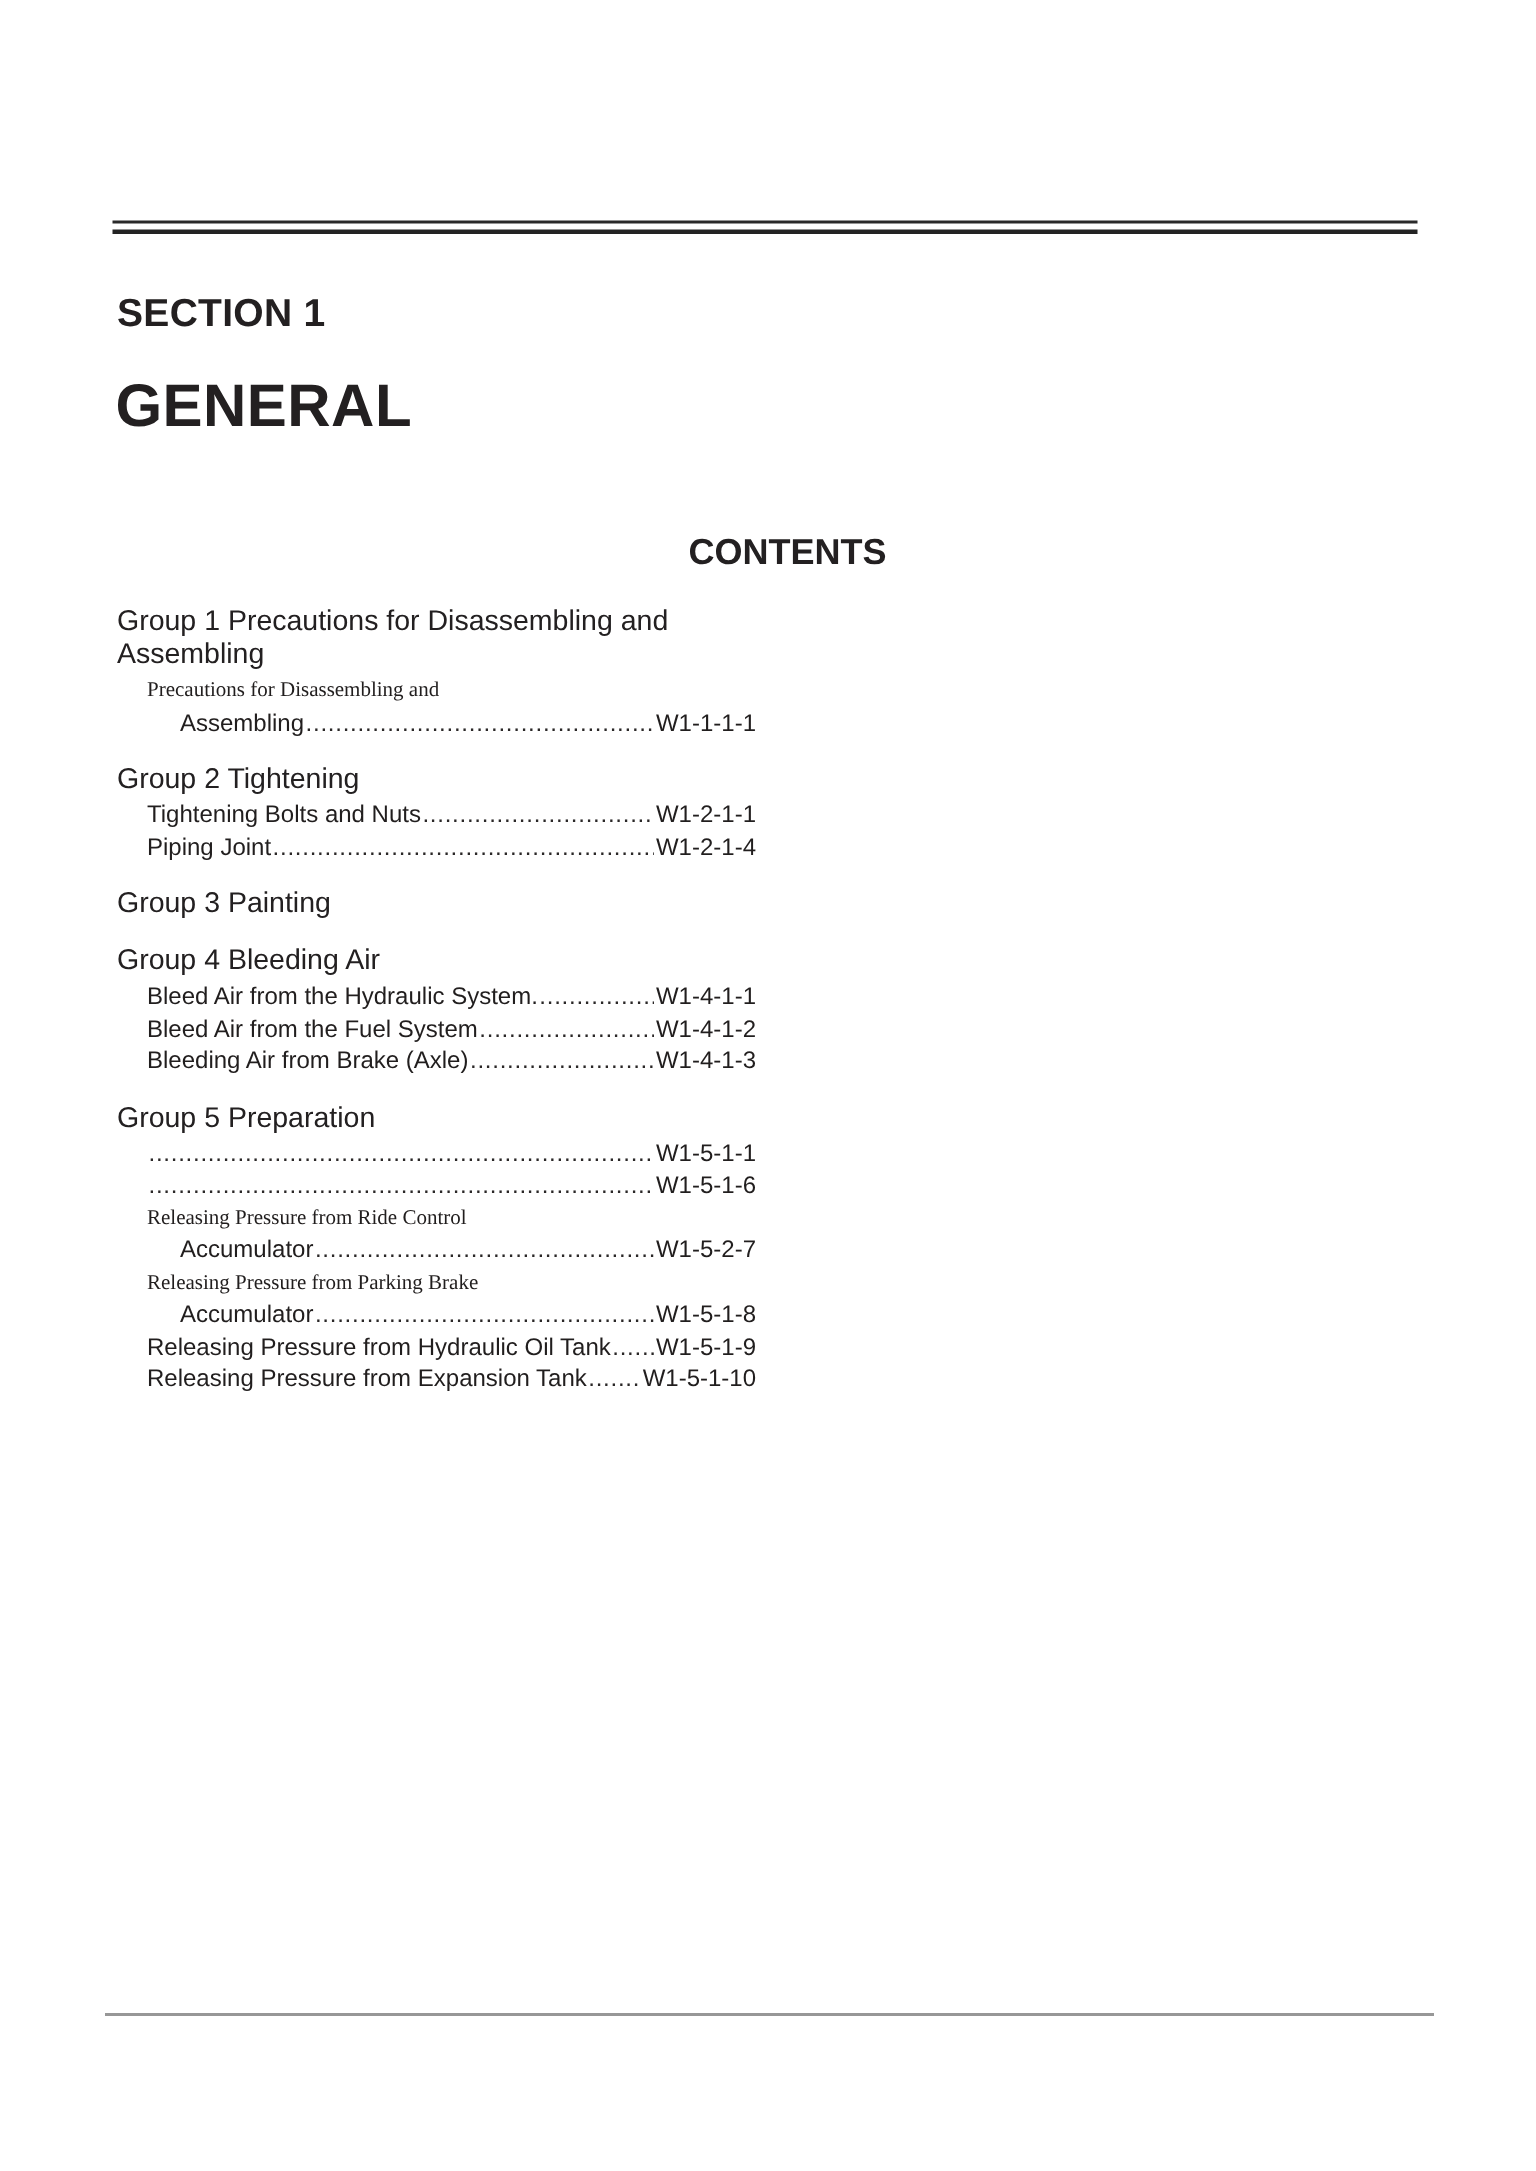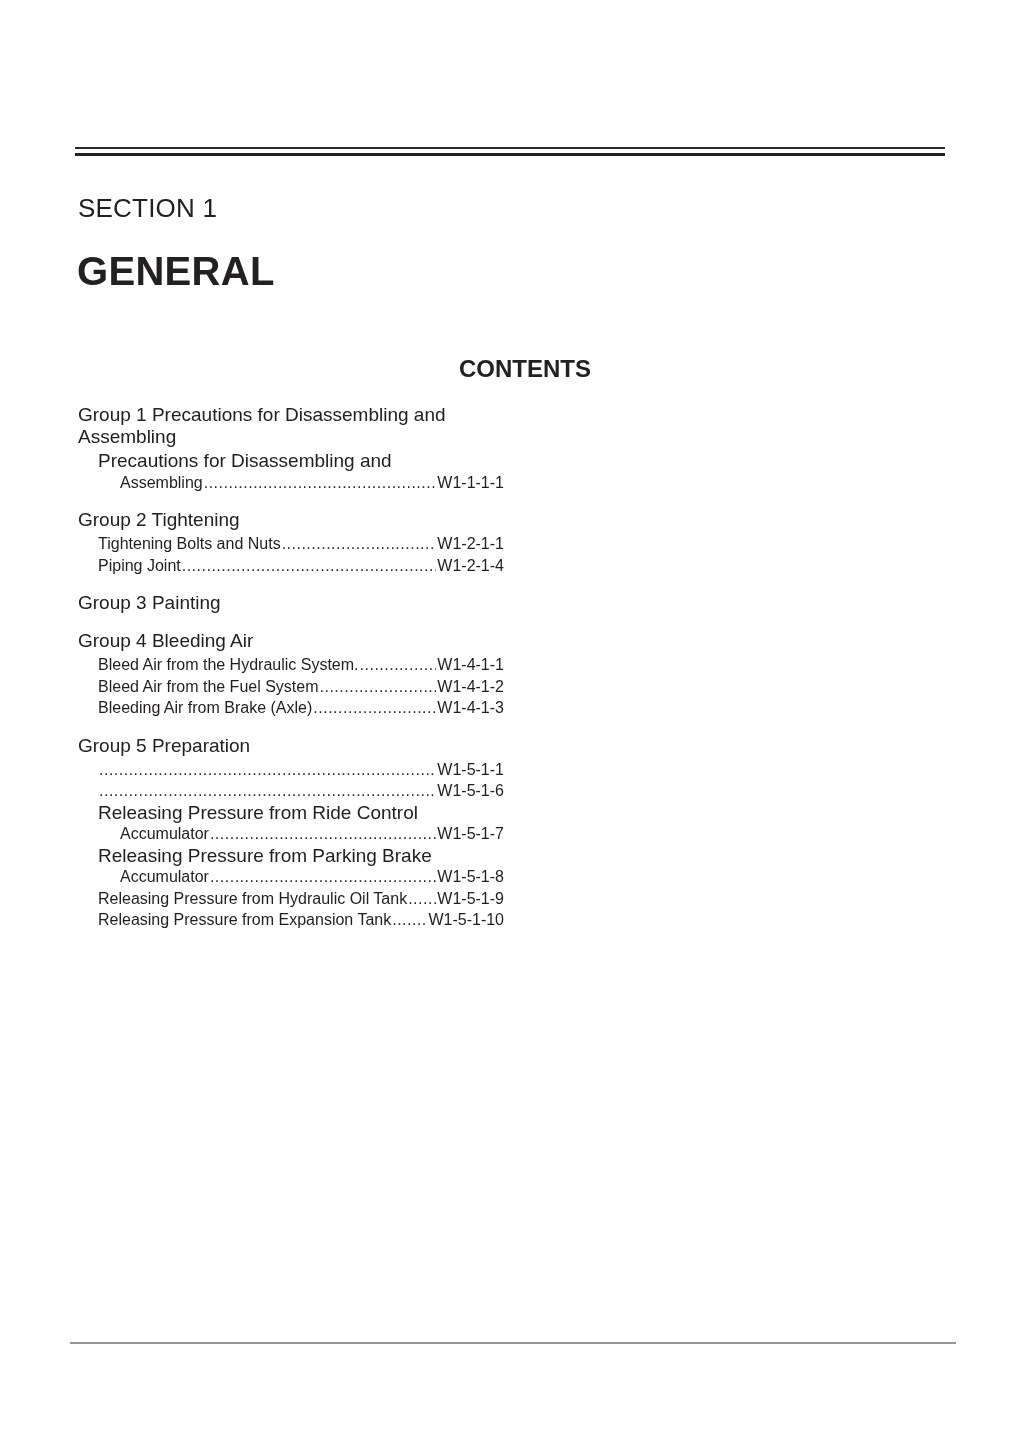--- a/index.html
+++ b/index.html
@@ -25,21 +25,21 @@
     height: 4px;
     border-top: 2px solid #2a2a2a;
     border-bottom: 3px solid #232323;
   }
 
   .section-label {
     position: absolute;
     top: 193px;
     left: 78px;
     font-size: 26px;
-    font-weight: normal;
+    font-weight: bold;
     letter-spacing: 0.2px;
     color: #232021;
     margin: 0;
   }
 
   .page-title {
     position: absolute;
     top: 249px;
     left: 77px;
     font-size: 40px;
@@ -73,23 +73,24 @@
 
   .group-title {
     font-size: 19px;
     font-weight: normal;
     line-height: 22px;
     color: #232021;
     margin: 16px 0 2px 0;
   }
 
   .entry-line1 {
-    font-size: 19px;
+    font-size: 14px;
     line-height: 21.5px;
     padding-left: 20px;
+    font-family: Liberation Serif, serif;
   }
 
   .row {
     display: flex;
     align-items: baseline;
     font-size: 16px;
     line-height: 21.5px;
     padding-left: 20px;
     justify-content: center;
   }
@@ -188,21 +189,21 @@
       <span class="pg">W1-5-1-1</span>
     </div>
     <div class="row">
       <span class="leader"></span>
       <span class="pg">W1-5-1-6</span>
     </div>
     <div class="entry-line1">Releasing Pressure from Ride Control</div>
     <div class="row cont">
       <span class="lbl">Accumulator</span>
       <span class="leader"></span>
-      <span class="pg">W1-5-1-7</span>
+      <span class="pg">W1-5-2-7</span>
     </div>
     <div class="entry-line1">Releasing Pressure from Parking Brake</div>
     <div class="row cont">
       <span class="lbl">Accumulator</span>
       <span class="leader"></span>
       <span class="pg">W1-5-1-8</span>
     </div>
     <div class="row">
       <span class="lbl">Releasing Pressure from Hydraulic Oil Tank</span>
       <span class="leader"></span>

